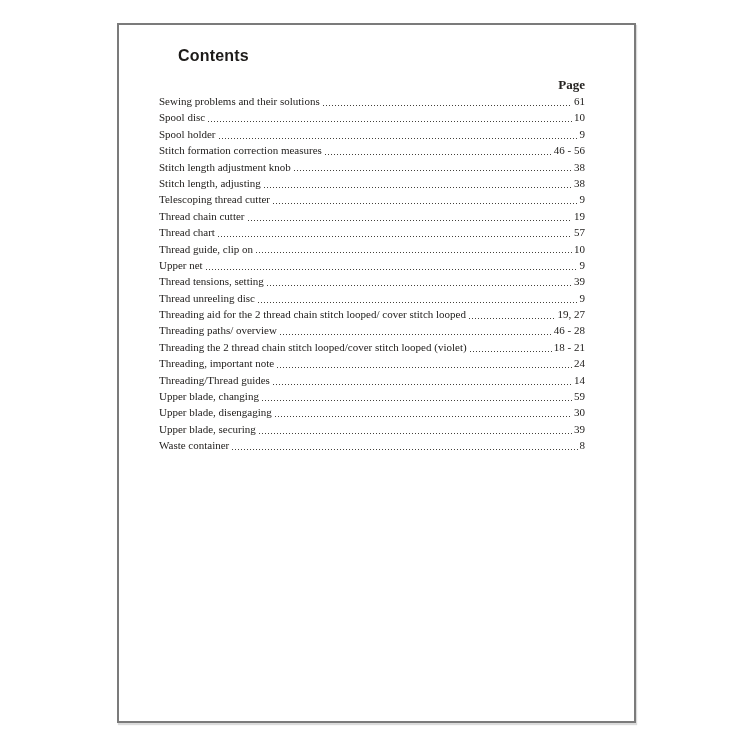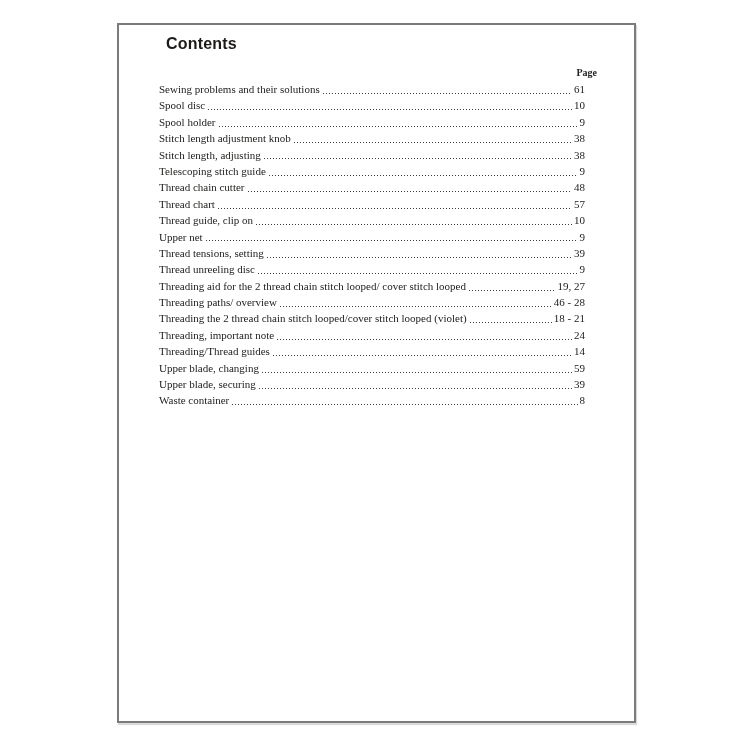--- a/index.html
+++ b/index.html
@@ -19,36 +19,36 @@
     left: 117px;
     top: 23px;
     width: 519px;
     height: 700px;
     box-sizing: border-box;
     background: #ffffff;
     border: 2px solid #7b7b7b;
     box-shadow: 1px 2px 1px rgba(0,0,0,0.14);
   }
   .doc-title {
-    margin: 0;
+    margin: 12px;
     padding: 9px 0 0 47px;
     font-family: "Liberation Sans", sans-serif;
     font-weight: bold;
     font-size: 16px;
     line-height: 20px;
     letter-spacing: 0.2px;
     color: #1d1b19;
   }
   .page-label {
     margin-top: 12px;
-    padding-right: 37px;
+    padding-right: 49px;
     text-align: right;
     font-family: "Liberation Serif", serif;
     font-weight: bold;
-    font-size: 10px;
+    font-size: 13px;
     line-height: 13px;
     color: #242220;
   }
   .toc {
     margin: 2px 49px 0 40px;
   }
   .toc-row {
     display: flex;
     align-items: baseline;
     height: 16.4px;
@@ -92,44 +92,49 @@
     <span class="dot-leader"></span>
     <span class="toc-page">10</span>
   </div>
 
   <div class="toc-row">
     <span class="toc-label">Spool holder</span>
     <span class="dot-leader"></span>
     <span class="toc-page">9</span>
   </div>
 
+  <div class="toc-row">
+    <span class="toc-label">Stitch formation correction measures</span>
+    <span class="dot-leader"></span>
+    <span class="toc-page">46 - 56</span>
+  </div>
 
   <div class="toc-row">
     <span class="toc-label">Stitch length adjustment knob</span>
     <span class="dot-leader"></span>
     <span class="toc-page">38</span>
   </div>
 
   <div class="toc-row">
     <span class="toc-label">Stitch length, adjusting</span>
     <span class="dot-leader"></span>
     <span class="toc-page">38</span>
   </div>
 
 
   <div class="toc-row">
-    <span class="toc-label">Telescoping stitch guide</span>
+    <span class="toc-label">Telescoping thread cutter</span>
     <span class="dot-leader"></span>
     <span class="toc-page">9</span>
   </div>
 
   <div class="toc-row">
     <span class="toc-label">Thread chain cutter</span>
     <span class="dot-leader"></span>
-    <span class="toc-page">48</span>
+    <span class="toc-page">19</span>
   </div>
 
   <div class="toc-row">
     <span class="toc-label">Thread chart</span>
     <span class="dot-leader"></span>
     <span class="toc-page">57</span>
   </div>
 
   <div class="toc-row">
     <span class="toc-label">Thread guide, clip on</span>
@@ -187,20 +192,25 @@
     <span class="dot-leader"></span>
     <span class="toc-page">14</span>
   </div>
 
   <div class="toc-row">
     <span class="toc-label">Upper blade, changing</span>
     <span class="dot-leader"></span>
     <span class="toc-page">59</span>
   </div>
 
+  <div class="toc-row">
+    <span class="toc-label">Upper blade, disengaging</span>
+    <span class="dot-leader"></span>
+    <span class="toc-page">30</span>
+  </div>
 
   <div class="toc-row">
     <span class="toc-label">Upper blade, securing</span>
     <span class="dot-leader"></span>
     <span class="toc-page">39</span>
   </div>
 
   <div class="toc-row">
     <span class="toc-label">Waste container</span>
     <span class="dot-leader"></span>

